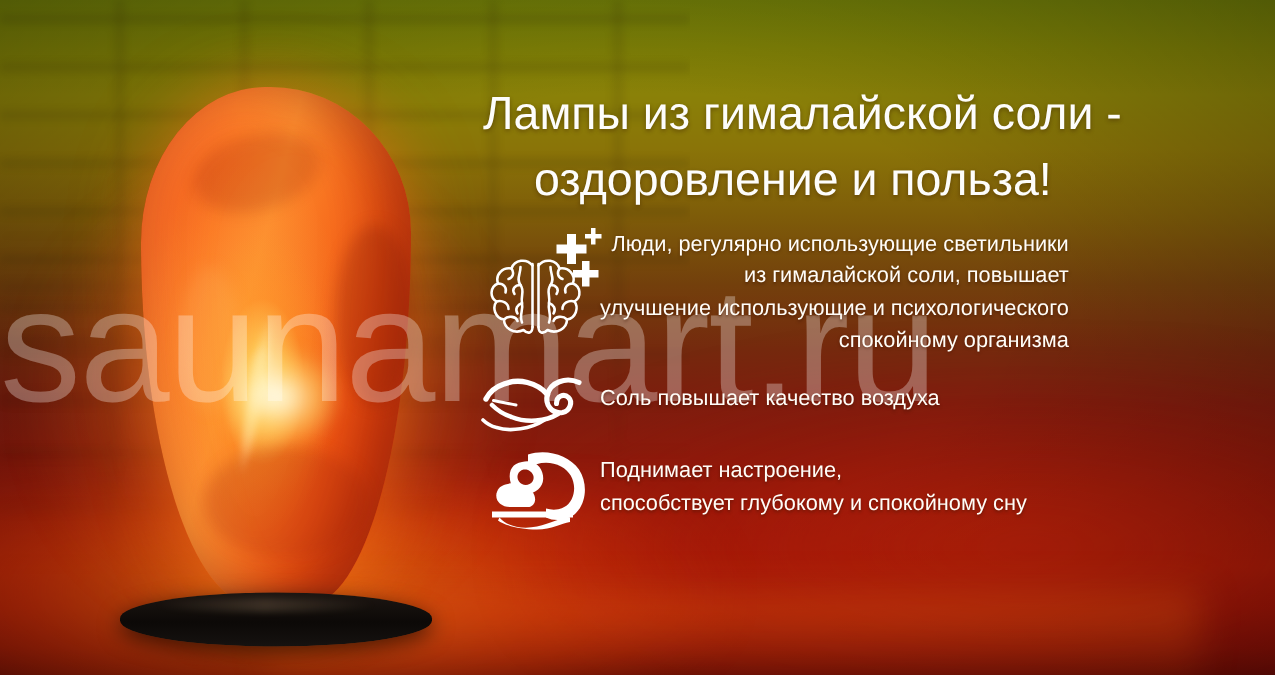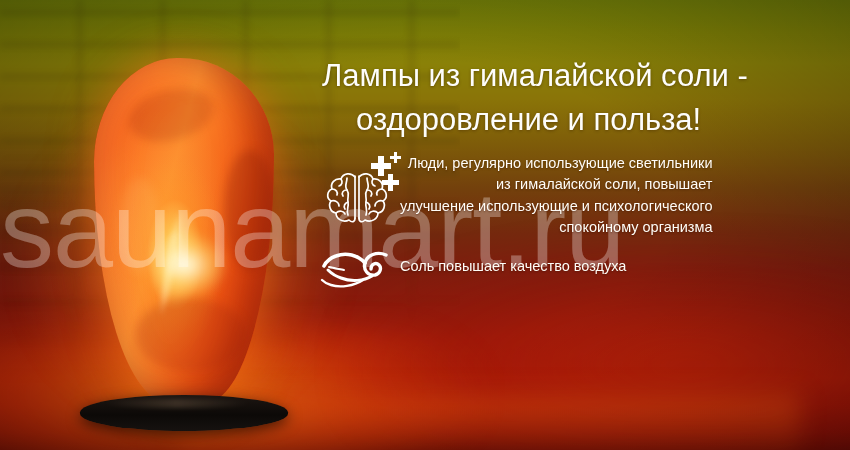--- a/index.html
+++ b/index.html
@@ -288,16 +288,41 @@
             <path d="M43 37 C34 43 20 45 11 42 C7 41 4 39 2 37" stroke-width="2.4"></path>
 
             <path d="M24 27 C19 26 13 25 9 24" stroke-width="2"></path>
           </svg>
         </div>
         <div class="fi-text">
           <span class="tline">Соль повышает качество воздуха</span>
         </div>
       </div>
 
+      <div class="feature feat-sleep">
+        <div class="fi-icon">
+          <svg width="70" height="54" viewBox="0 0 70 54" fill="#ffffff">
+
+            <path d="M28 4 C40 0 55 4 62 14 C68 23 67 36 60 43 C55 48 46 49 40 46
+                     L40 40 C47 42 54 40 57 34 C61 26 58 16 50 12 C43 8 34 9 28 13 Z"></path>
+
+            <path d="M24 9 C31 7 37 11 38 18 C39 24 35 29 29 30 C22 31 17 27 16 21
+                     C15 14 18 10 24 9 Z M25 14 C21 15 20 19 22 22 C24 25 29 25 31 22
+                     C33 19 31 15 27 14 Z"></path>
+
+            <path d="M13 24 C19 22 27 24 31 29 C34 33 33 38 29 39 L16 39
+                     C10 39 6 35 7 30 C8 26 10 25 13 24 Z"></path>
+
+            <path d="M4 42 H58 V46 H4 Z"></path>
+
+            <path d="M9 46 C14 52 24 54 34 52 C44 50 52 45 56 46 L56 49
+                     C50 50 44 54 34 54 C22 54 12 51 8 48 Z"></path>
+          </svg>
+        </div>
+        <div class="fi-text">
+          <span class="tline">Поднимает настроение,</span>
+          <span class="tline">способствует глубокому и спокойному сну</span>
+        </div>
+      </div>
 
     </div>
   </div>
 </div>
 
 </body></html>

